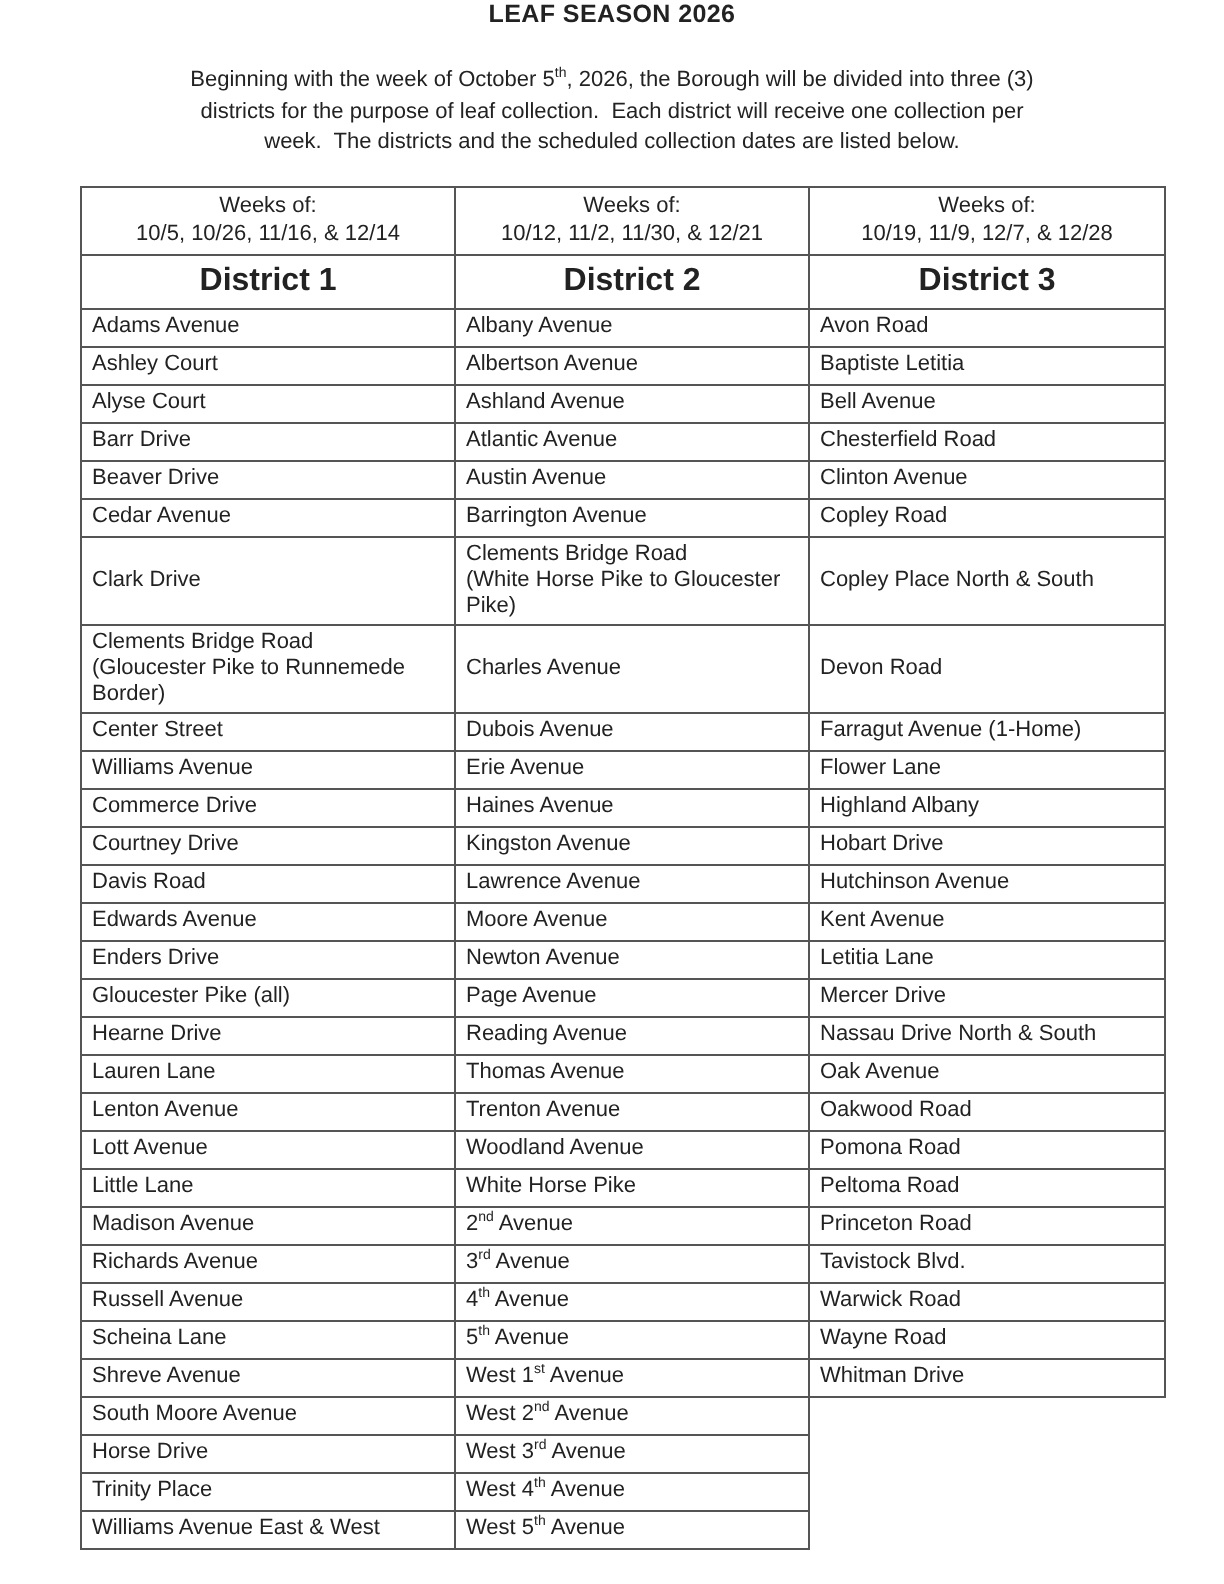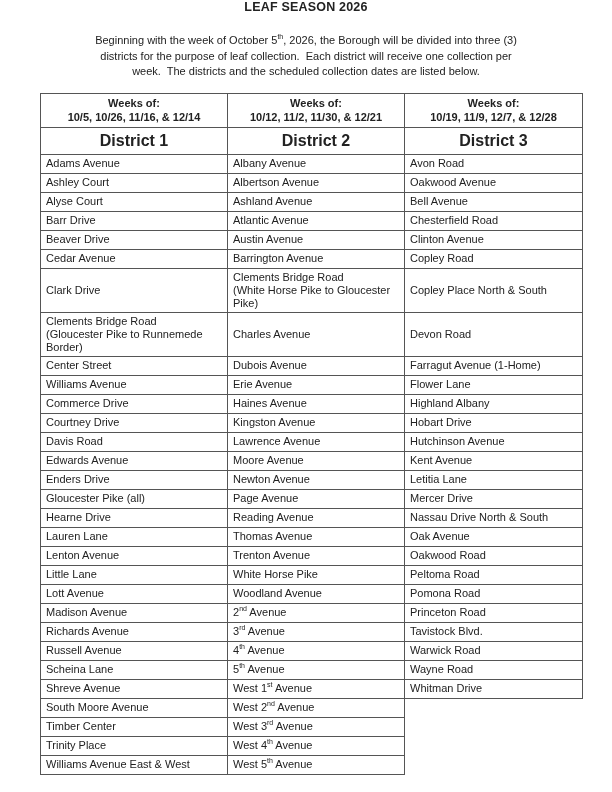--- a/index.html
+++ b/index.html
@@ -36,21 +36,21 @@
     border-collapse: collapse;
     table-layout: fixed;
     margin: 13px 0 0 40px;
     width: 542px;
   }
   col.c1 { width: 187px; }
   col.c2 { width: 177px; }
   col.c3 { width: 178px; }
   th, td { border: 1px solid #555555; }
   th.weeks {
-    font-weight: bold;
+    font-weight: normal;
     text-align: center;
     font-size: 11px;
     line-height: 14.5px;
     padding: 2px 2px;
   }
   th.district {
     text-align: center;
     font-weight: bold;
     font-size: 16px;
     padding: 4px 2px;
@@ -106,21 +106,21 @@
     </thead>
     <tbody id="street-rows">
         <tr>
           <td class="street">Adams Avenue</td>
           <td class="street">Albany Avenue</td>
           <td class="street">Avon Road</td>
         </tr>
         <tr>
           <td class="street">Ashley Court</td>
           <td class="street">Albertson Avenue</td>
-          <td class="street">Oakwood Avenue</td>
+          <td class="street">Baptiste Letitia</td>
         </tr>
         <tr>
           <td class="street">Alyse Court</td>
           <td class="street">Ashland Avenue</td>
           <td class="street">Bell Avenue</td>
         </tr>
         <tr>
           <td class="street">Barr Drive</td>
           <td class="street">Atlantic Avenue</td>
           <td class="street">Chesterfield Road</td>
@@ -194,30 +194,30 @@
           <td class="street">Lauren Lane</td>
           <td class="street">Thomas Avenue</td>
           <td class="street">Oak Avenue</td>
         </tr>
         <tr>
           <td class="street">Lenton Avenue</td>
           <td class="street">Trenton Avenue</td>
           <td class="street">Oakwood Road</td>
         </tr>
         <tr>
+          <td class="street">Lott Avenue</td>
+          <td class="street">Woodland Avenue</td>
+          <td class="street">Pomona Road</td>
+        </tr>
+        <tr>
           <td class="street">Little Lane</td>
           <td class="street">White Horse Pike</td>
           <td class="street">Peltoma Road</td>
         </tr>
         <tr>
-          <td class="street">Lott Avenue</td>
-          <td class="street">Woodland Avenue</td>
-          <td class="street">Pomona Road</td>
-        </tr>
-        <tr>
           <td class="street">Madison Avenue</td>
           <td class="street">2<sup>nd</sup> Avenue</td>
           <td class="street">Princeton Road</td>
         </tr>
         <tr>
           <td class="street">Richards Avenue</td>
           <td class="street">3<sup>rd</sup> Avenue</td>
           <td class="street">Tavistock Blvd.</td>
         </tr>
         <tr>
@@ -234,21 +234,21 @@
           <td class="street">Shreve Avenue</td>
           <td class="street">West 1<sup>st</sup> Avenue</td>
           <td class="street">Whitman Drive</td>
         </tr>
         <tr>
           <td class="street">South Moore Avenue</td>
           <td class="street">West 2<sup>nd</sup> Avenue</td>
           <td class="blank"></td>
         </tr>
         <tr>
-          <td class="street">Timber Center</td>
+          <td class="street">Horse Drive</td>
           <td class="street">West 3<sup>rd</sup> Avenue</td>
           <td class="blank"></td>
         </tr>
         <tr>
           <td class="street">Trinity Place</td>
           <td class="street">West 4<sup>th</sup> Avenue</td>
           <td class="blank"></td>
         </tr>
         <tr>
           <td class="street">Williams Avenue East &amp; West</td>

